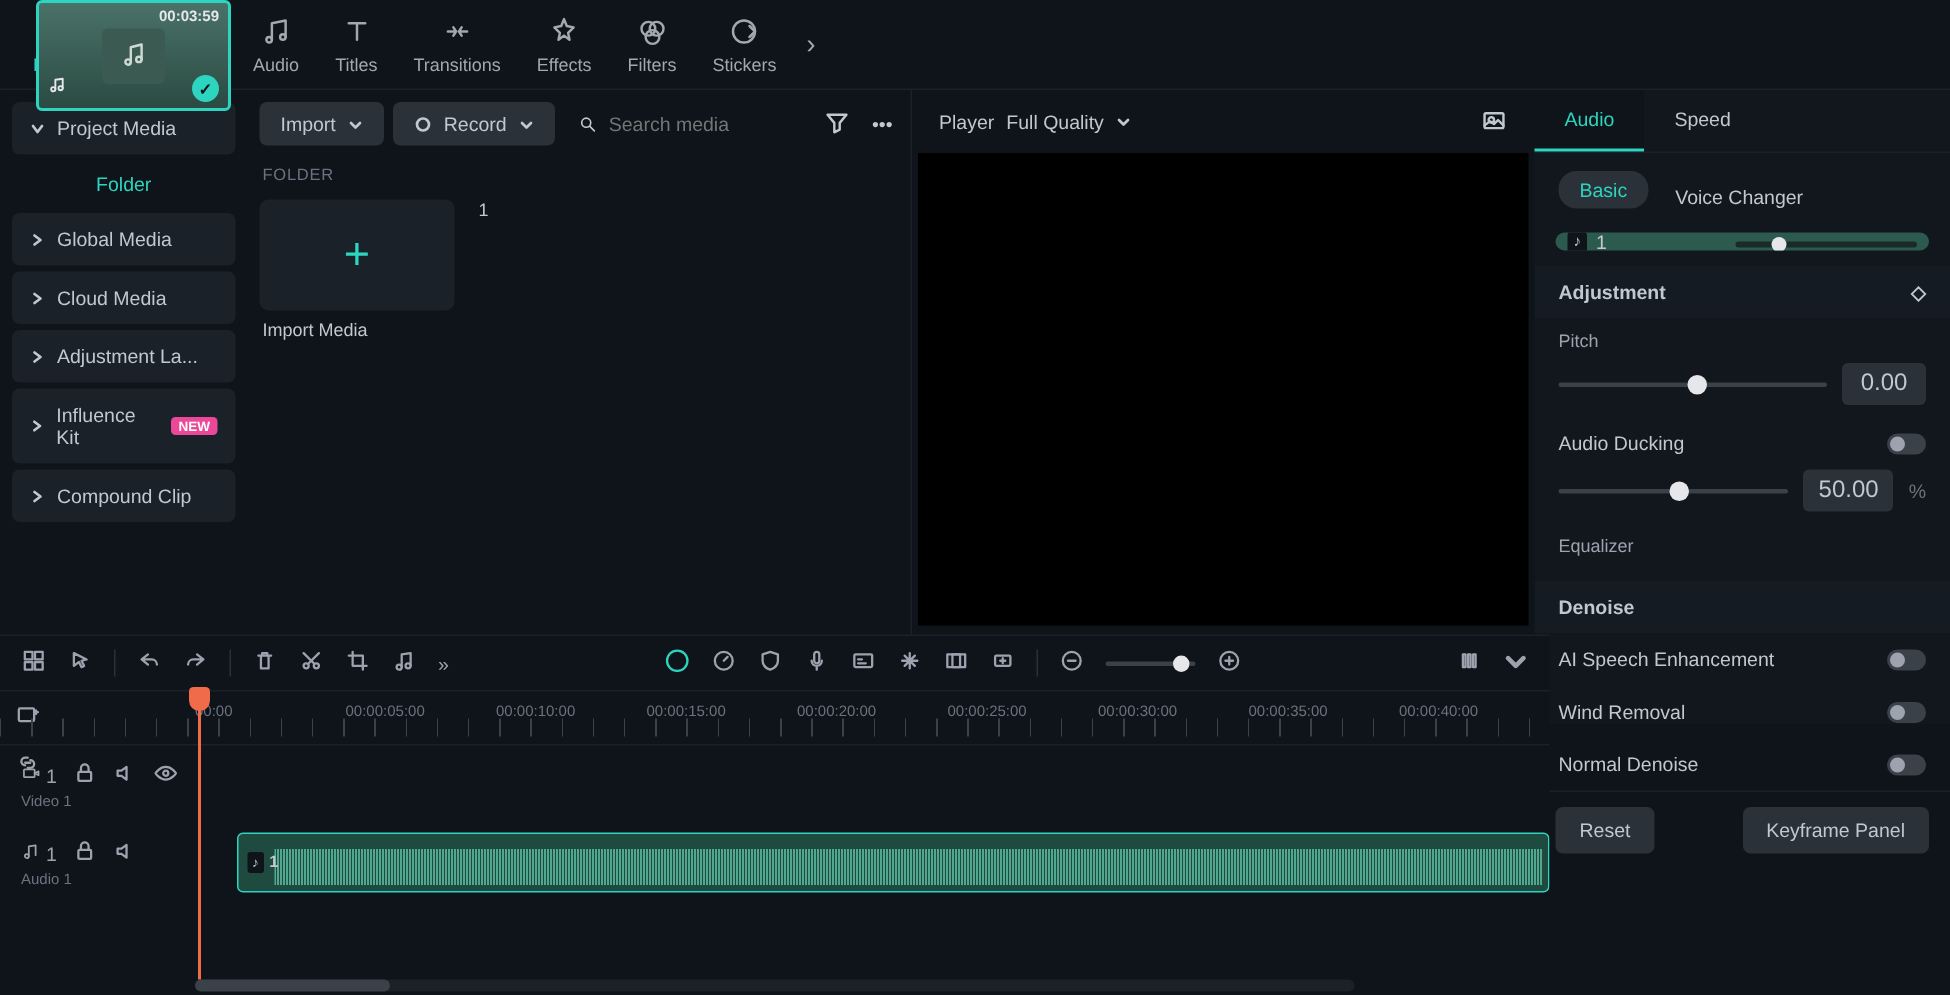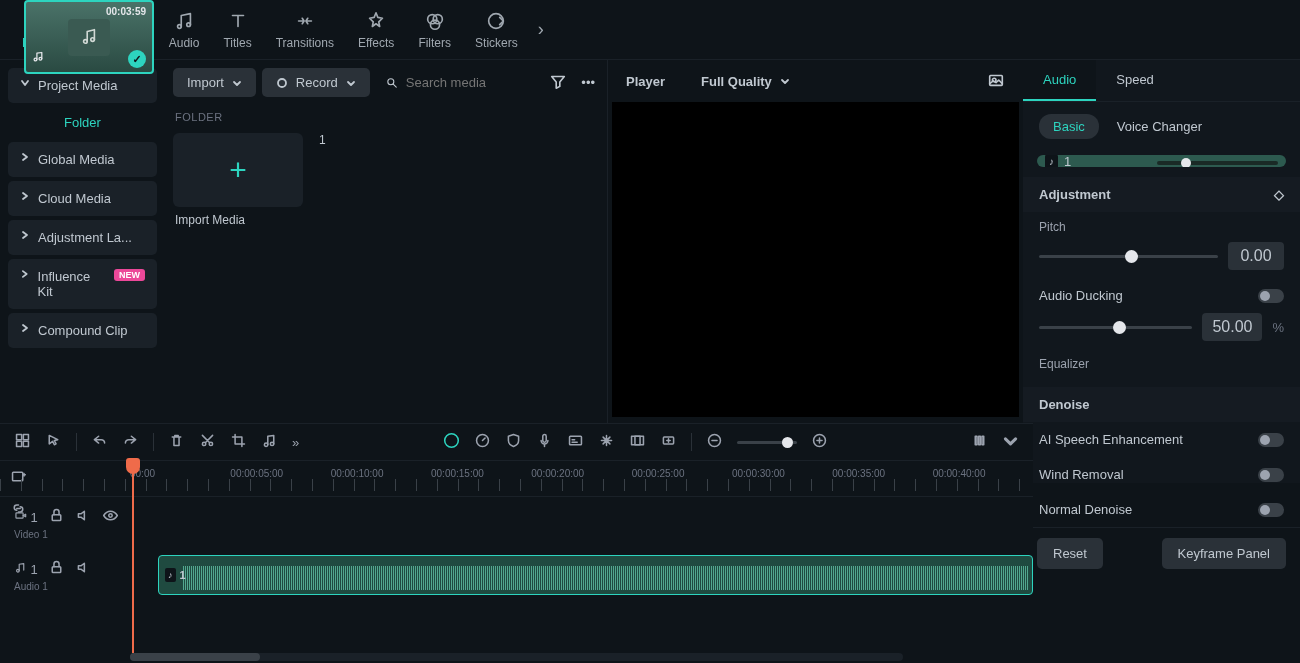--- a/index.html
+++ b/index.html
@@ -11,21 +11,21 @@
 .tab-item.active { color: #2dd4bf; }
 .tab-item svg { width: 22px; height: 22px; }
 .tab-item span { font-size: 12px; }
 .tabs-more { margin-left: 6px; color: #a0a8b0; font-size: 18px; cursor: pointer; }
 .left-col { width: 165px; display: flex; flex-direction: column; padding: 8px; gap: 4px; }
 .media-panel { width: 443px; display: flex; flex-direction: column; padding: 8px; border-right: 1px solid #1a2128; }
 .player-panel { width: 415px; display: flex; flex-direction: column; }
 .props-panel { flex: 1; display: flex; flex-direction: column; background: #11171d; }
 
 
-.side-item { display: flex; align-items: flex-start; gap: 8px; padding: 10px 12px; background: #1a2128; border-radius: 5px; cursor: pointer; font-size: 13px; }
+.side-item { display: flex; align-items: center; gap: 8px; padding: 10px 12px; background: #1a2128; border-radius: 5px; cursor: pointer; font-size: 13px; }
 .folder-item { display: flex; justify-content: center; padding: 8px; color: #2dd4bf; }
 .badge-new { background: #ec4899; color: #fff; font-size: 9px; padding: 1px 5px; border-radius: 3px; font-weight: 600; }
 .chev { width: 10px; height: 10px; }
 .bottom-icons { margin-top: auto; display: flex; align-items: center; gap: 14px; padding: 6px; }
 .collapse-btn { margin-left: auto; background: #1a2128; border-radius: 4px; padding: 4px 8px; cursor: pointer; }
 
 
 .media-toolbar { display: flex; align-items: center; gap: 6px; margin-bottom: 10px; }
 .btn-pill { background: #2a3138; padding: 7px 14px; border-radius: 5px; display: flex; align-items: center; gap: 8px; cursor: pointer; font-size: 13px; }
 .search-wrap { flex: 1; display: flex; align-items: center; gap: 8px; padding: 7px 10px; border-radius: 5px; }
@@ -38,37 +38,37 @@
 .thumb.import { cursor: pointer; }
 .thumb.clip { border: 2px solid #2dd4bf; background: linear-gradient(180deg,#4a7268 0%,#2a4a42 100%); }
 .thumb .plus { color: #2dd4bf; font-size: 30px; font-weight: 200; }
 .thumb .dur { position: absolute; top: 4px; right: 6px; font-size: 10px; color: #e5e7eb; }
 .thumb .check { position: absolute; bottom: 4px; right: 6px; background: #2dd4bf; border-radius: 50%; width: 18px; height: 18px; display: flex; align-items: center; justify-content: center; color: #0e1419; font-size: 11px; }
 .thumb .note-icon { position: absolute; bottom: 6px; left: 6px; color: #e5e7eb; }
 .thumb .note-center { background: #3a5a52; padding: 8px 12px; border-radius: 4px; color: #d0d8d4; }
 .card-label { font-size: 12px; padding-left: 2px; }
 
 
-.player-head { display: flex; align-items: center; gap: 28px; padding: 10px 18px; height: 42px; font-weight: bold; }
+.player-head { display: flex; align-items: center; gap: 0; padding: 10px 18px; height: 42px; }
 .snap-icon { margin-left: auto; cursor: pointer; }
 .player-view { flex: 1; background: #000; margin: 0 4px; }
 .player-time { display: flex; align-items: center; padding: 8px 18px; gap: 10px; }
 .seek { flex: 1; height: 4px; background: #2a3138; border-radius: 2px; position: relative; }
 .seek::before { content:''; position:absolute; left:0; top:-4px; width:12px; height:12px; background:#e5e7eb; border-radius:50%; }
 .time-txt { font-size: 12px; color: #9ca3af; }
 .player-ctrls { display: flex; align-items: center; gap: 16px; padding: 6px 18px 10px; }
 .p-icon { cursor: pointer; color: #9ca3af; }
 .p-icon svg { width: 17px; height: 17px; }
 .spacer { flex: 1; }
 
 
 .prop-tabs { display: flex; border-bottom: 1px solid #1a2128; }
 .prop-tab { padding: 12px 20px; cursor: pointer; font-size: 13px; }
 .prop-tab.active { color: #2dd4bf; border-bottom: 2px solid #2dd4bf; background: #0e1419; }
-.sub-tabs { display: flex; gap: 18px; padding: 12px 16px; align-items: center; }
+.sub-tabs { display: flex; gap: 18px; padding: 12px 16px; align-items: flex-end; }
 .sub-tab { cursor: pointer; font-size: 13px; }
 .sub-tab.active { background: #2a3138; color: #2dd4bf; padding: 5px 14px; border-radius: 12px; }
 .wave-preview { margin: 4px 14px 10px; background: #2d5a4f; border-radius: 6px; padding: 6px 8px; height: 54px; position: relative; overflow: hidden; display: flex; align-items: center; gap: 6px; }
 .wave-preview .wave-icon { background: #0e1419; border-radius: 3px; padding: 2px 4px; font-size: 10px; }
 .wave-preview .wave-bars { position: absolute; left: 40px; right: 8px; top: 24px; bottom: 4px; background: repeating-linear-gradient(90deg, #54a08a 0 1px, transparent 1px 2px); opacity: 0.8; }
 .wave-preview .wave-scrub { position:absolute; top:6px; left:120px; right:8px; height:4px; background:#1a2a26; border-radius:2px; }
 .wave-preview .wave-scrub::before { content:''; position:absolute; left:24px; top:-3px; width:10px; height:10px; background:#e5e7eb; border-radius:50%; }
 .section-head { display: flex; align-items: center; justify-content: space-between; padding: 10px 16px; font-size: 13px; font-weight: 600; background:#151b22; }
 .prop-row { padding: 8px 16px; }
 .prop-label { font-size: 12px; color: #9ca3af; margin-bottom: 8px; }

